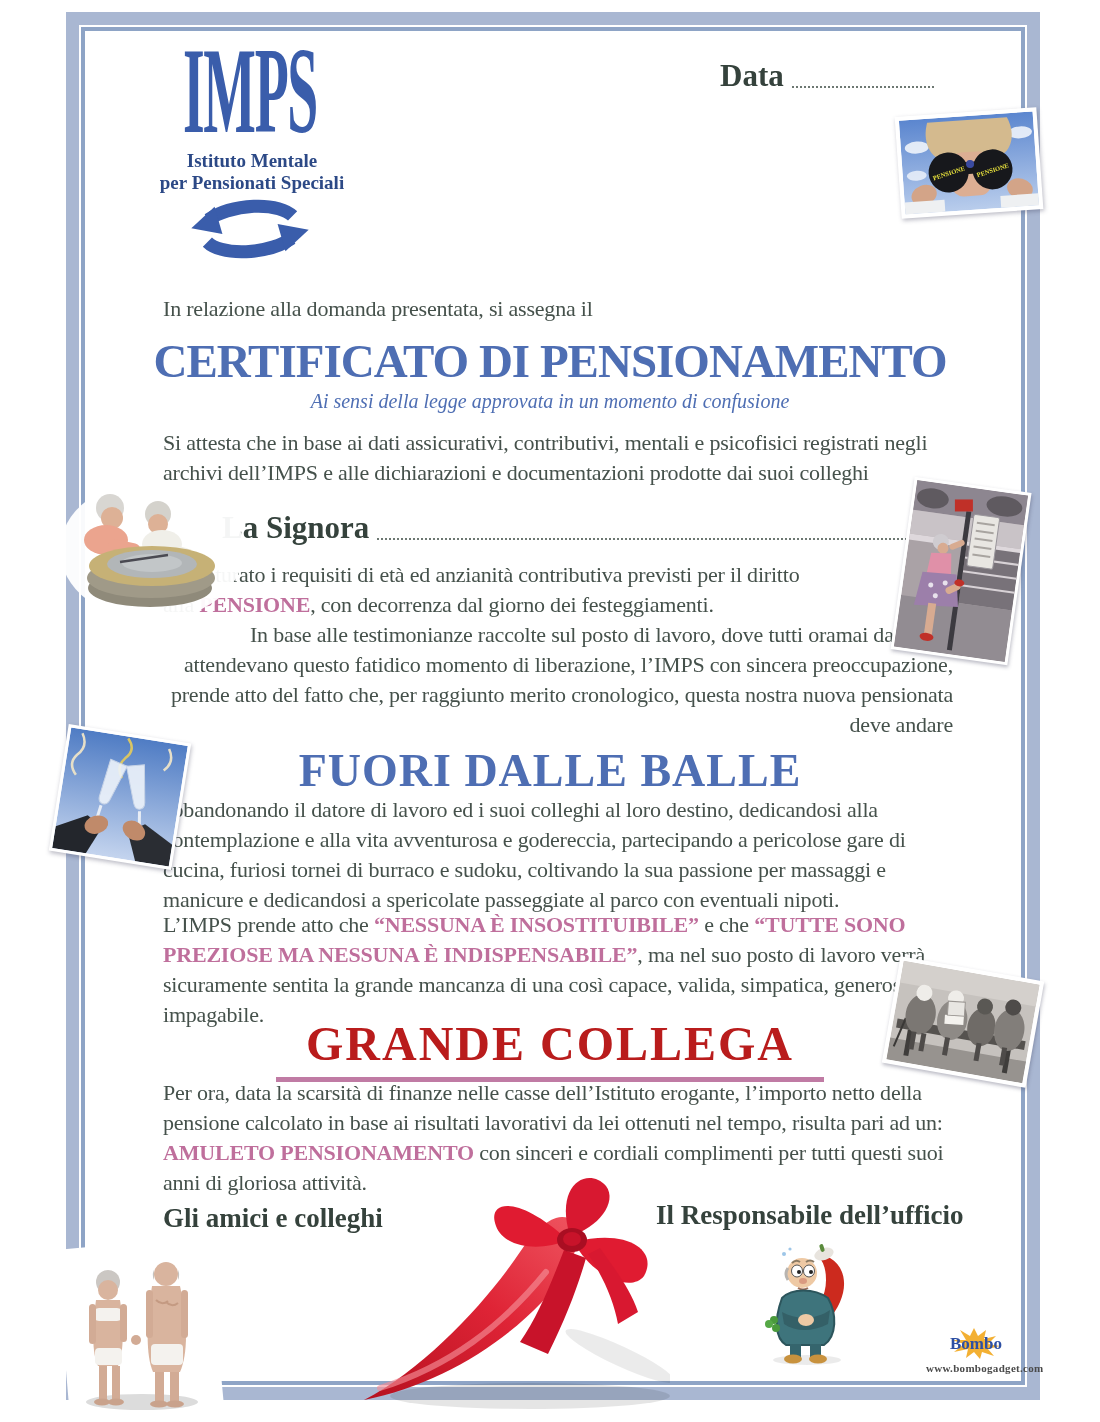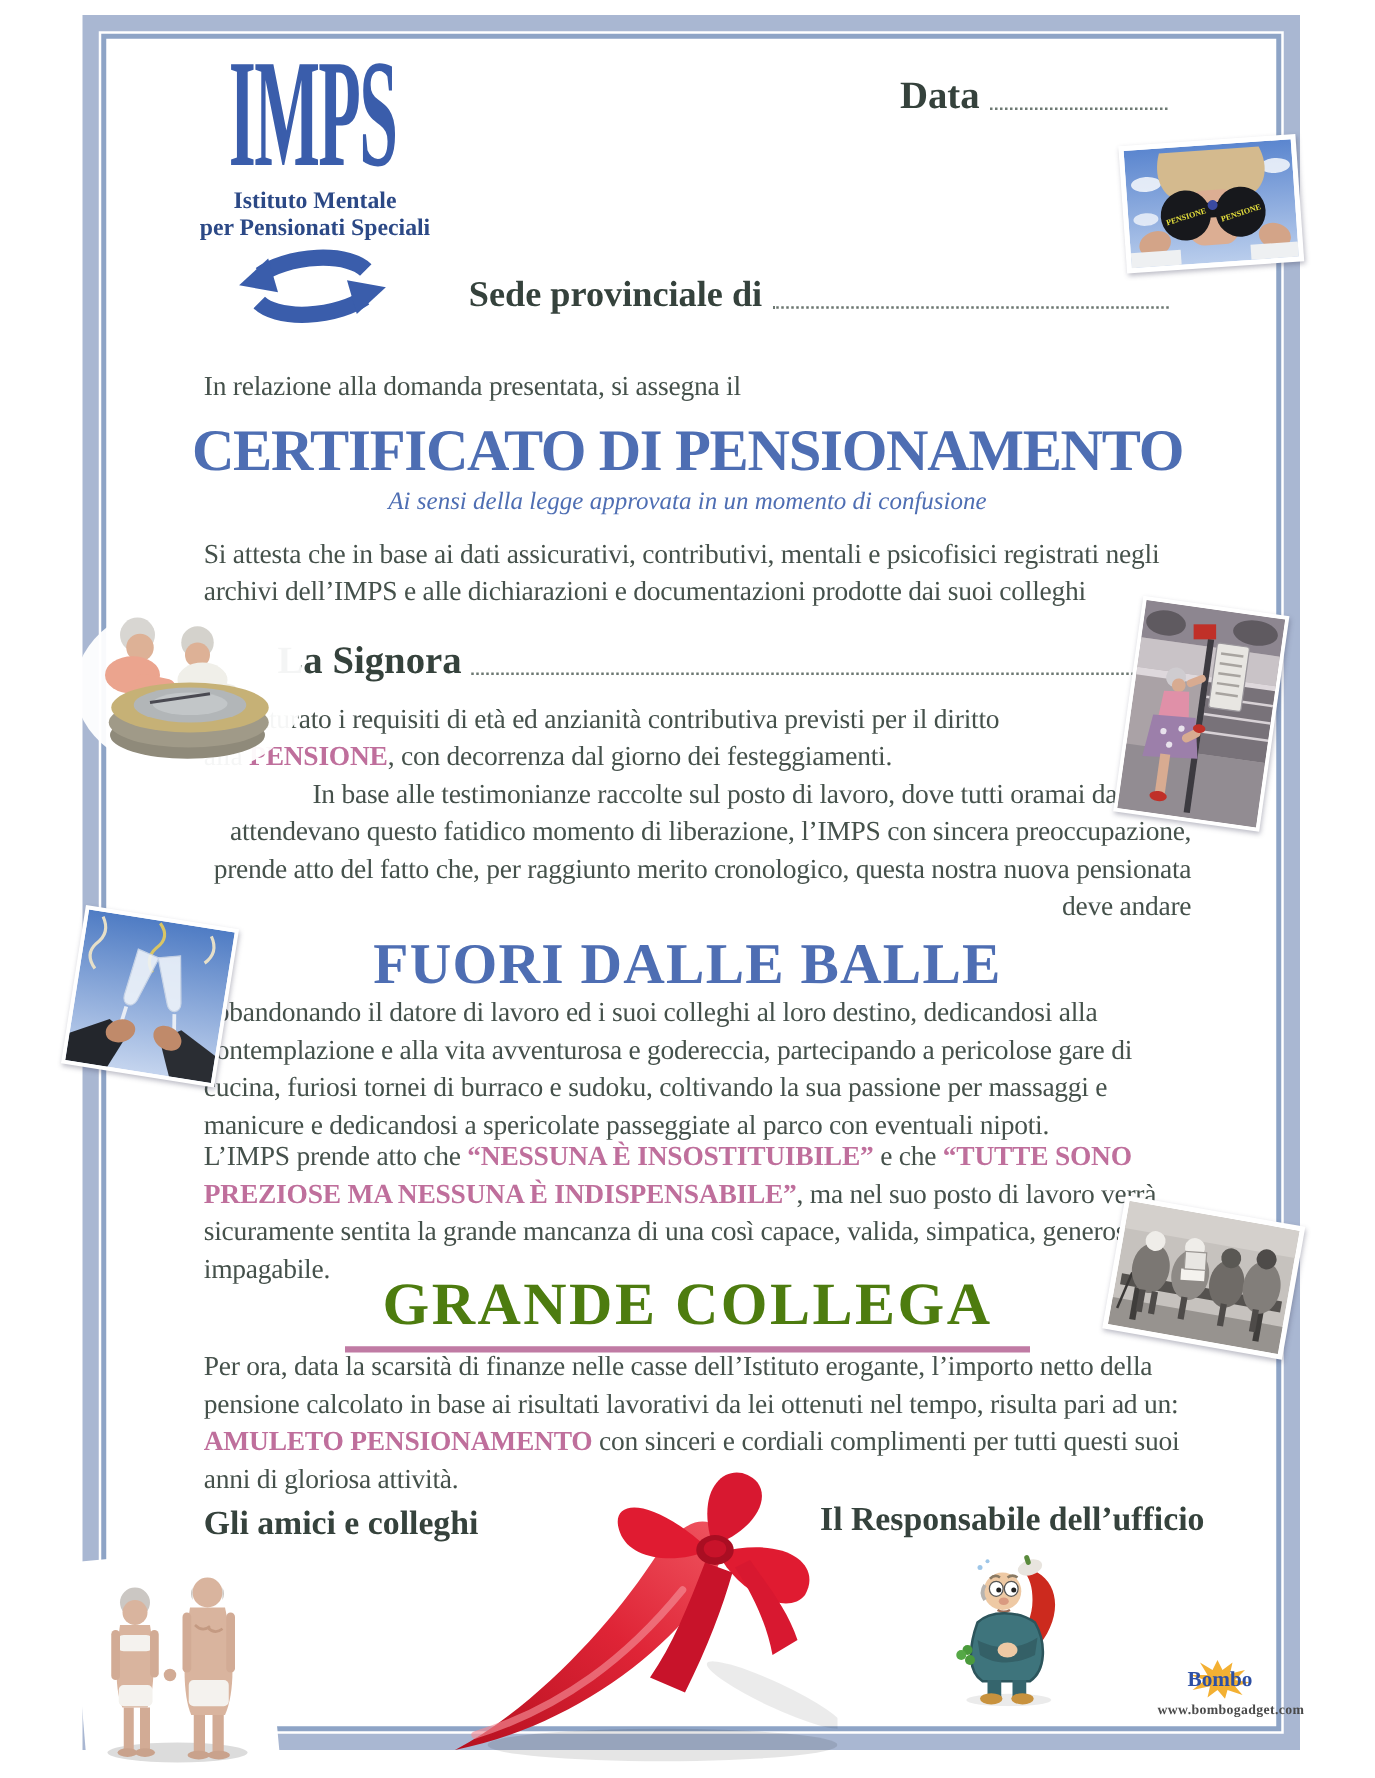--- a/index.html
+++ b/index.html
@@ -23,21 +23,21 @@
   .imps-sub{position:absolute;left:132px;top:150px;width:240px;text-align:center;
       font-size:19px;font-weight:bold;color:#2c4986;line-height:22px;z-index:3;}
   
   .main-title{position:absolute;left:110px;top:334px;width:880px;text-align:center;
       font-size:47px;font-weight:bold;color:#4e6eb3;letter-spacing:-1px;z-index:3;}
   .sub-title{position:absolute;left:110px;top:390px;width:880px;text-align:center;
       font-size:20px;font-style:italic;color:#4e6eb3;z-index:3;}
   .fuori{position:absolute;left:110px;top:744px;width:880px;text-align:center;
       font-size:46px;font-weight:bold;color:#4e6eb3;letter-spacing:1px;z-index:3;}
   .grande-wrap{position:absolute;left:110px;top:1016px;width:880px;text-align:center;z-index:3;}
-  .grande{display:inline-block;font-size:48px;font-weight:bold;color:#4d7c0f;letter-spacing:2px;
+  .grande{display:inline-block;font-size:48px;font-weight:bold;color:#b91c1c;letter-spacing:2px;
       padding:0 30px 6px 30px;border-bottom:5px solid #c07ba4;}
   .sig{position:absolute;font-size:27px;font-weight:bold;color:#35423c;z-index:3;}
   
   .photo{position:absolute;background:#fff;box-shadow:1px 2px 4px rgba(60,60,90,.35);z-index:4;}
   .photo svg{display:block;}
   .fig{position:absolute;z-index:4;}
   .bombo{position:absolute;left:926px;top:1326px;width:100px;text-align:center;z-index:3;}
   .bombo-url{font-size:11px;font-weight:bold;color:#4a4a4a;letter-spacing:.3px;margin-top:2px;}
 </style>
 </head>
@@ -88,24 +88,20 @@
       <rect x="96" y="82" width="38" height="12" fill="#eef0f2"></rect>
       <rect x="56" y="46" width="24" height="12" fill="#17181c"></rect>
       <circle cx="46" cy="55" r="20" fill="#17181c"></circle>
       <circle cx="90" cy="55" r="20" fill="#17181c"></circle>
       <circle cx="68" cy="48" r="4" fill="#3a4aa0"></circle>
       <text x="46" y="58" font-size="6.5" font-weight="bold" fill="#e6e03c" text-anchor="middle" transform="rotate(-14 46 55)">PENSIONE</text>
       <text x="90" y="58" font-size="6.5" font-weight="bold" fill="#e6e03c" text-anchor="middle" transform="rotate(-14 90 55)">PENSIONE</text>
     </svg>
   </div>
 
-  <div class="dotrow abs" style="left:375px;top:220px;width:560px;">
-    <span class="dark-bold" style="font-size:29px">Sede provinciale di</span>
-    <span class="dots"></span>
-  </div>
 
   <div class="para" style="left:163px;top:294px;width:800px;">In relazione alla domanda presentata, si assegna il</div>
 
   <div class="main-title">CERTIFICATO DI PENSIONAMENTO</div>
   <div class="sub-title">Ai sensi della legge approvata in un momento di confusione</div>
 
   <div class="para" style="left:163px;top:428px;width:790px;">Si attesta che in base ai dati assicurativi, contributivi, mentali e psicofisici registrati negli archivi dell’IMPS e alle dichiarazioni e documentazioni prodotte dai suoi colleghi</div>
 
   <div class="fig" style="left:58px;top:472px;">
     <svg width="188" height="152" viewBox="0 0 188 152">

